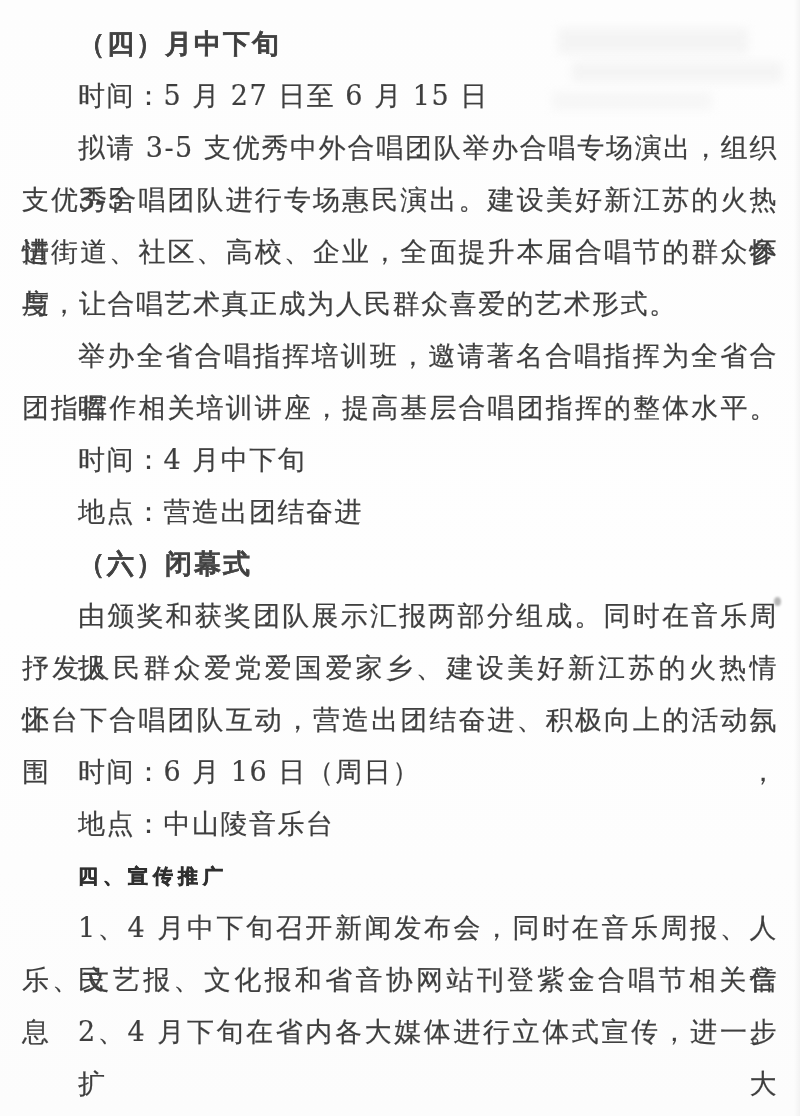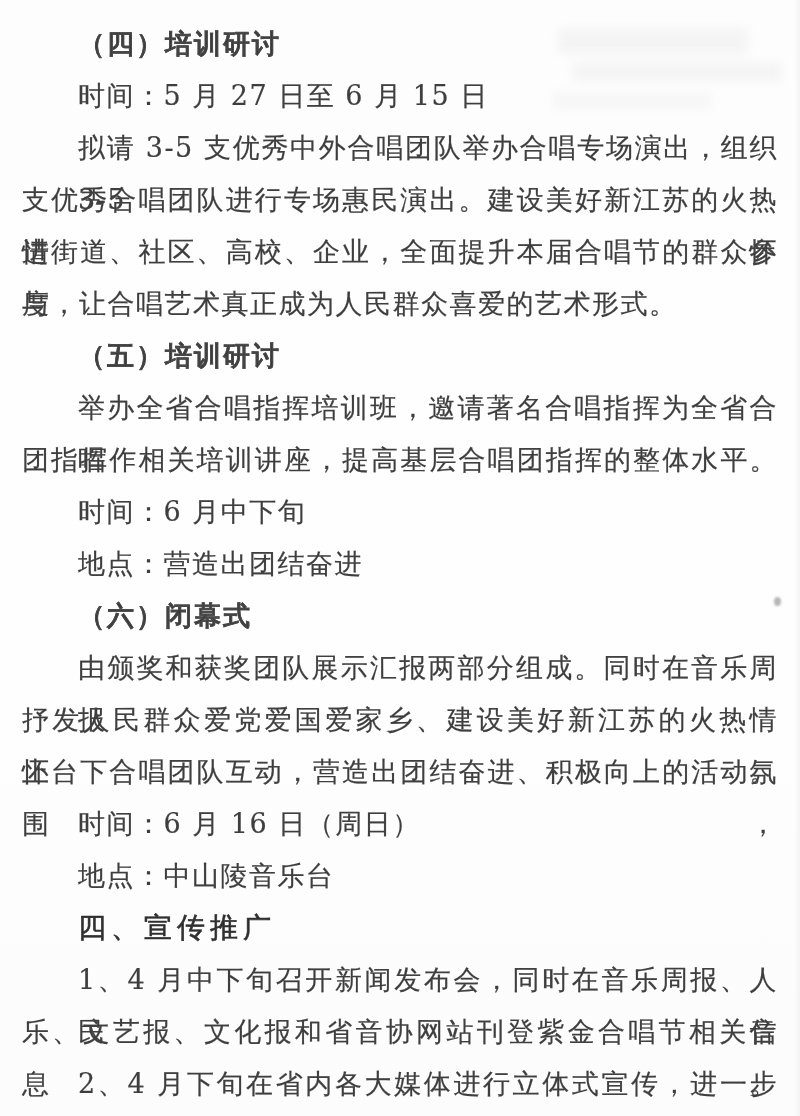--- a/index.html
+++ b/index.html
@@ -43,22 +43,22 @@
   .line.indent {
     padding-left: 56px;
   }
   .line.subhead {
     font-weight: 600;
     color: #383838;
     letter-spacing: 2px;
   }
   .line.mainhead {
     font-family: "DejaVu Sans", sans-serif;
-    font-weight: 400;
-    font-size: 28px;
+    font-weight: 700;
+    font-size: 20px;
     letter-spacing: 5px;
     color: #2f2f2f;
     -webkit-text-stroke: 0.6px #2f2f2f;
   }
   .speck {
     position: absolute;
     left: 774px;
     top: 597px;
     width: 7px;
     height: 9px;
@@ -89,30 +89,29 @@
 <body>
 
 <div class="page">
 
   <div class="smudge s1"></div>
   <div class="smudge s2"></div>
   <div class="smudge s3"></div>
   <div class="edge-shade"></div>
 
   <div class="doc">
-    <div class="line indent subhead">（四）培训研讨</div>
+    <div class="line indent subhead">（四）月中下旬</div>
     <div class="line indent">时间：5 月 27 日至 6 月 15 日</div>
     <div class="line indent justify">拟请 3-5 支优秀中外合唱团队举办合唱专场演出，组织 3-5</div>
     <div class="line justify">支优秀合唱团队进行专场惠民演出。建设美好新江苏的火热情怀</div>
     <div class="line justify">进街道、社区、高校、企业，全面提升本届合唱节的群众参与</div>
     <div class="line">度，让合唱艺术真正成为人民群众喜爱的艺术形式。</div>
-    <div class="line indent subhead">（五）培训研讨</div>
     <div class="line indent justify">举办全省合唱指挥培训班，邀请著名合唱指挥为全省合唱</div>
     <div class="line justify">团指挥作相关培训讲座，提高基层合唱团指挥的整体水平。</div>
-    <div class="line indent">时间：6 月中下旬</div>
+    <div class="line indent">时间：4 月中下旬</div>
     <div class="line indent">地点：营造出团结奋进</div>
     <div class="line indent subhead">（六）闭幕式</div>
     <div class="line indent justify">由颁奖和获奖团队展示汇报两部分组成。同时在音乐周报</div>
     <div class="line justify">抒发人民群众爱党爱国爱家乡、建设美好新江苏的火热情怀。</div>
     <div class="line justify">上台下合唱团队互动，营造出团结奋进、积极向上的活动氛围，</div>
     <div class="line indent">时间：6 月 16 日（周日）</div>
     <div class="line indent">地点：中山陵音乐台</div>
     <div class="line indent mainhead">四、宣传推广</div>
     <div class="line indent justify">1、4 月中下旬召开新闻发布会，同时在音乐周报、人民音</div>
     <div class="line justify">乐、文艺报、文化报和省音协网站刊登紫金合唱节相关信息。</div>

